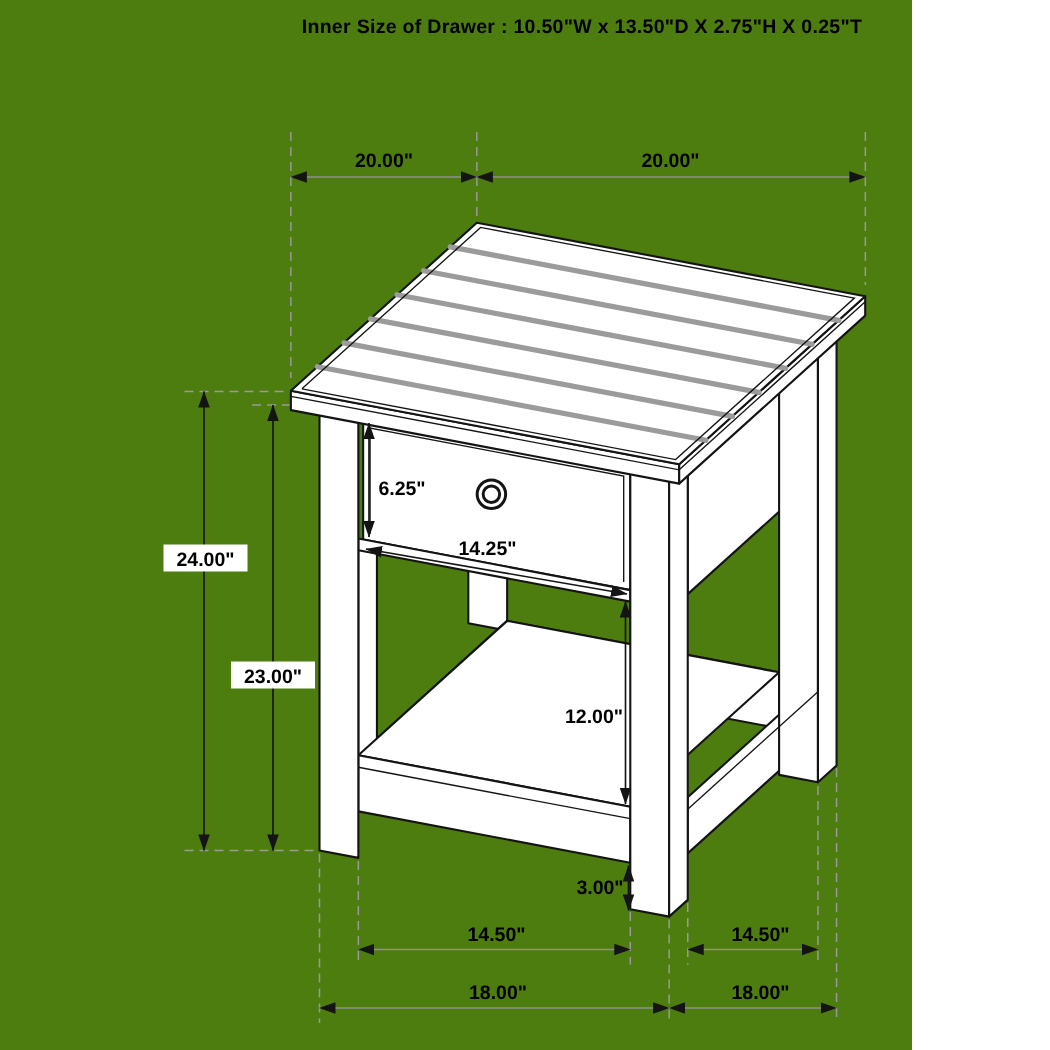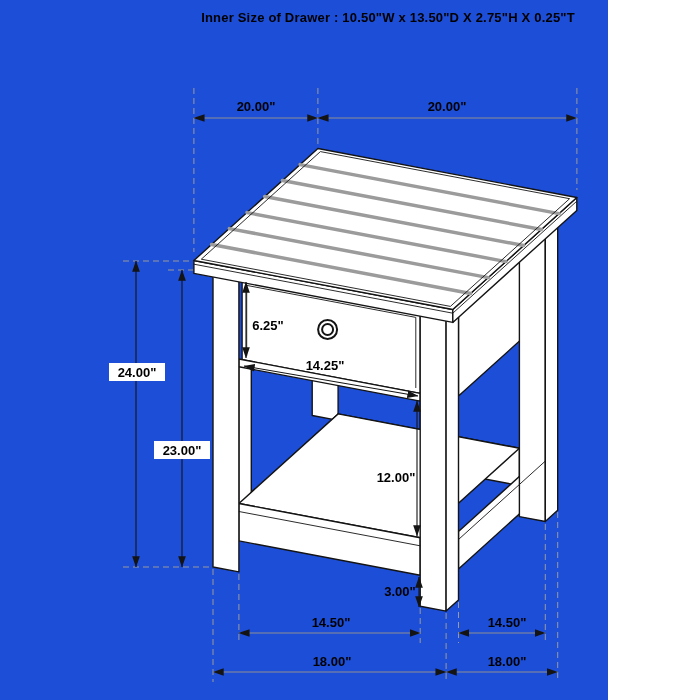--- a/index.html
+++ b/index.html
@@ -1,16 +1,16 @@
 <!DOCTYPE html>
 <html><head>
 <meta charset="utf-8">
 <style>
   html,body{margin:0;padding:0;background:#fff;}
-  #stage{position:relative;width:608px;height:700px;background:#1d4ed8;overflow:hidden;
+  #stage{position:relative;width:608px;height:700px;background:#4d7c0f;overflow:hidden;
          font-family:"Liberation Sans",sans-serif;}
   svg{display:block;}
   .face{fill:#ffffff;stroke:#141414;stroke-width:1.4;stroke-linejoin:round;}
   .plank{stroke:#9b9b9b;stroke-width:3.5;fill:none;stroke-linecap:round;}
   .thin{stroke:#141414;stroke-width:.9;fill:none;}
   .dimb{stroke:#141414;stroke-width:1.1;}
   .dimg{stroke:#8f8f8f;stroke-width:1.1;}
   .dash{stroke:#9a9a9a;stroke-width:1;stroke-dasharray:6 4;fill:none;}
   .kn{fill:#ffffff;stroke:#141414;stroke-width:2;}
   text{font-weight:bold;fill:#000;font-family:"Liberation Sans",sans-serif;}

